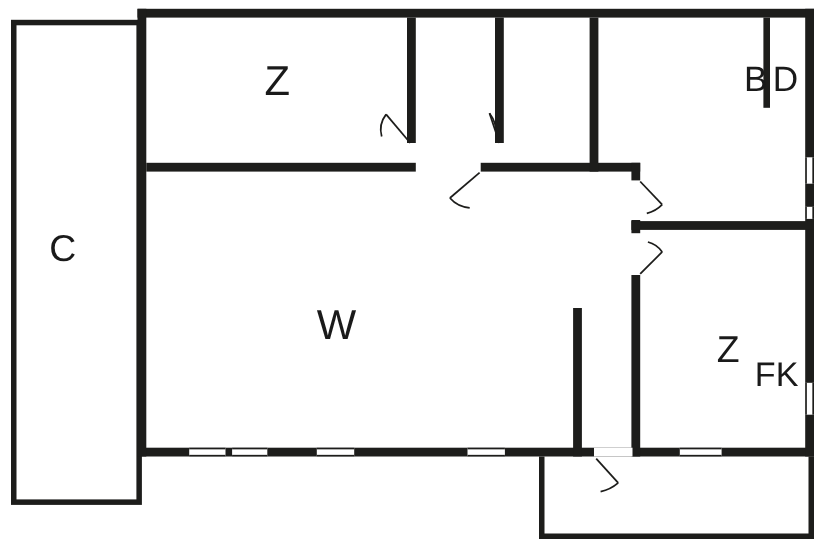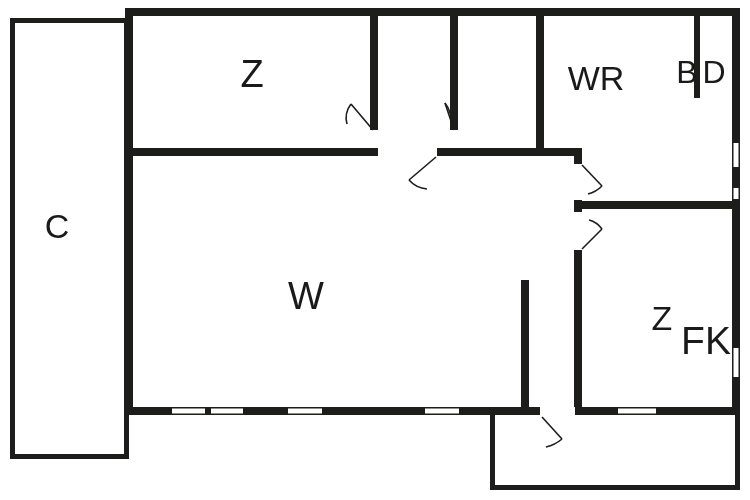--- a/index.html
+++ b/index.html
@@ -120,19 +120,18 @@
       </g>
       <g>
         <path d="M 542 417 L 562 439"></path>
         <path d="M 562 439 Q 555 445 546 447"></path>
       </g>
     </g>
   </svg>
 
   <div class="room-label" style="left:57px;top:226px;font-size:34px">C</div>
   <div class="room-label" style="left:252px;top:74px;font-size:38px">Z</div>
-  <div class="room-label" style="left:596px;top:78px;font-size:34px">WR</div>
   <div class="room-label" style="left:687px;top:72px;font-size:32px">B</div>
   <div class="room-label" style="left:714px;top:72px;font-size:32px">D</div>
   <div class="room-label" style="left:306px;top:296px;font-size:38px">W</div>
   <div class="room-label" style="left:662px;top:318px;font-size:34px">Z</div>
-  <div class="room-label" style="left:706px;top:340px;font-size:39px">FK</div>
+  <div class="room-label" style="left:706px;top:340px;font-size:31px">FK</div>
 </div>
 
 </body></html>

